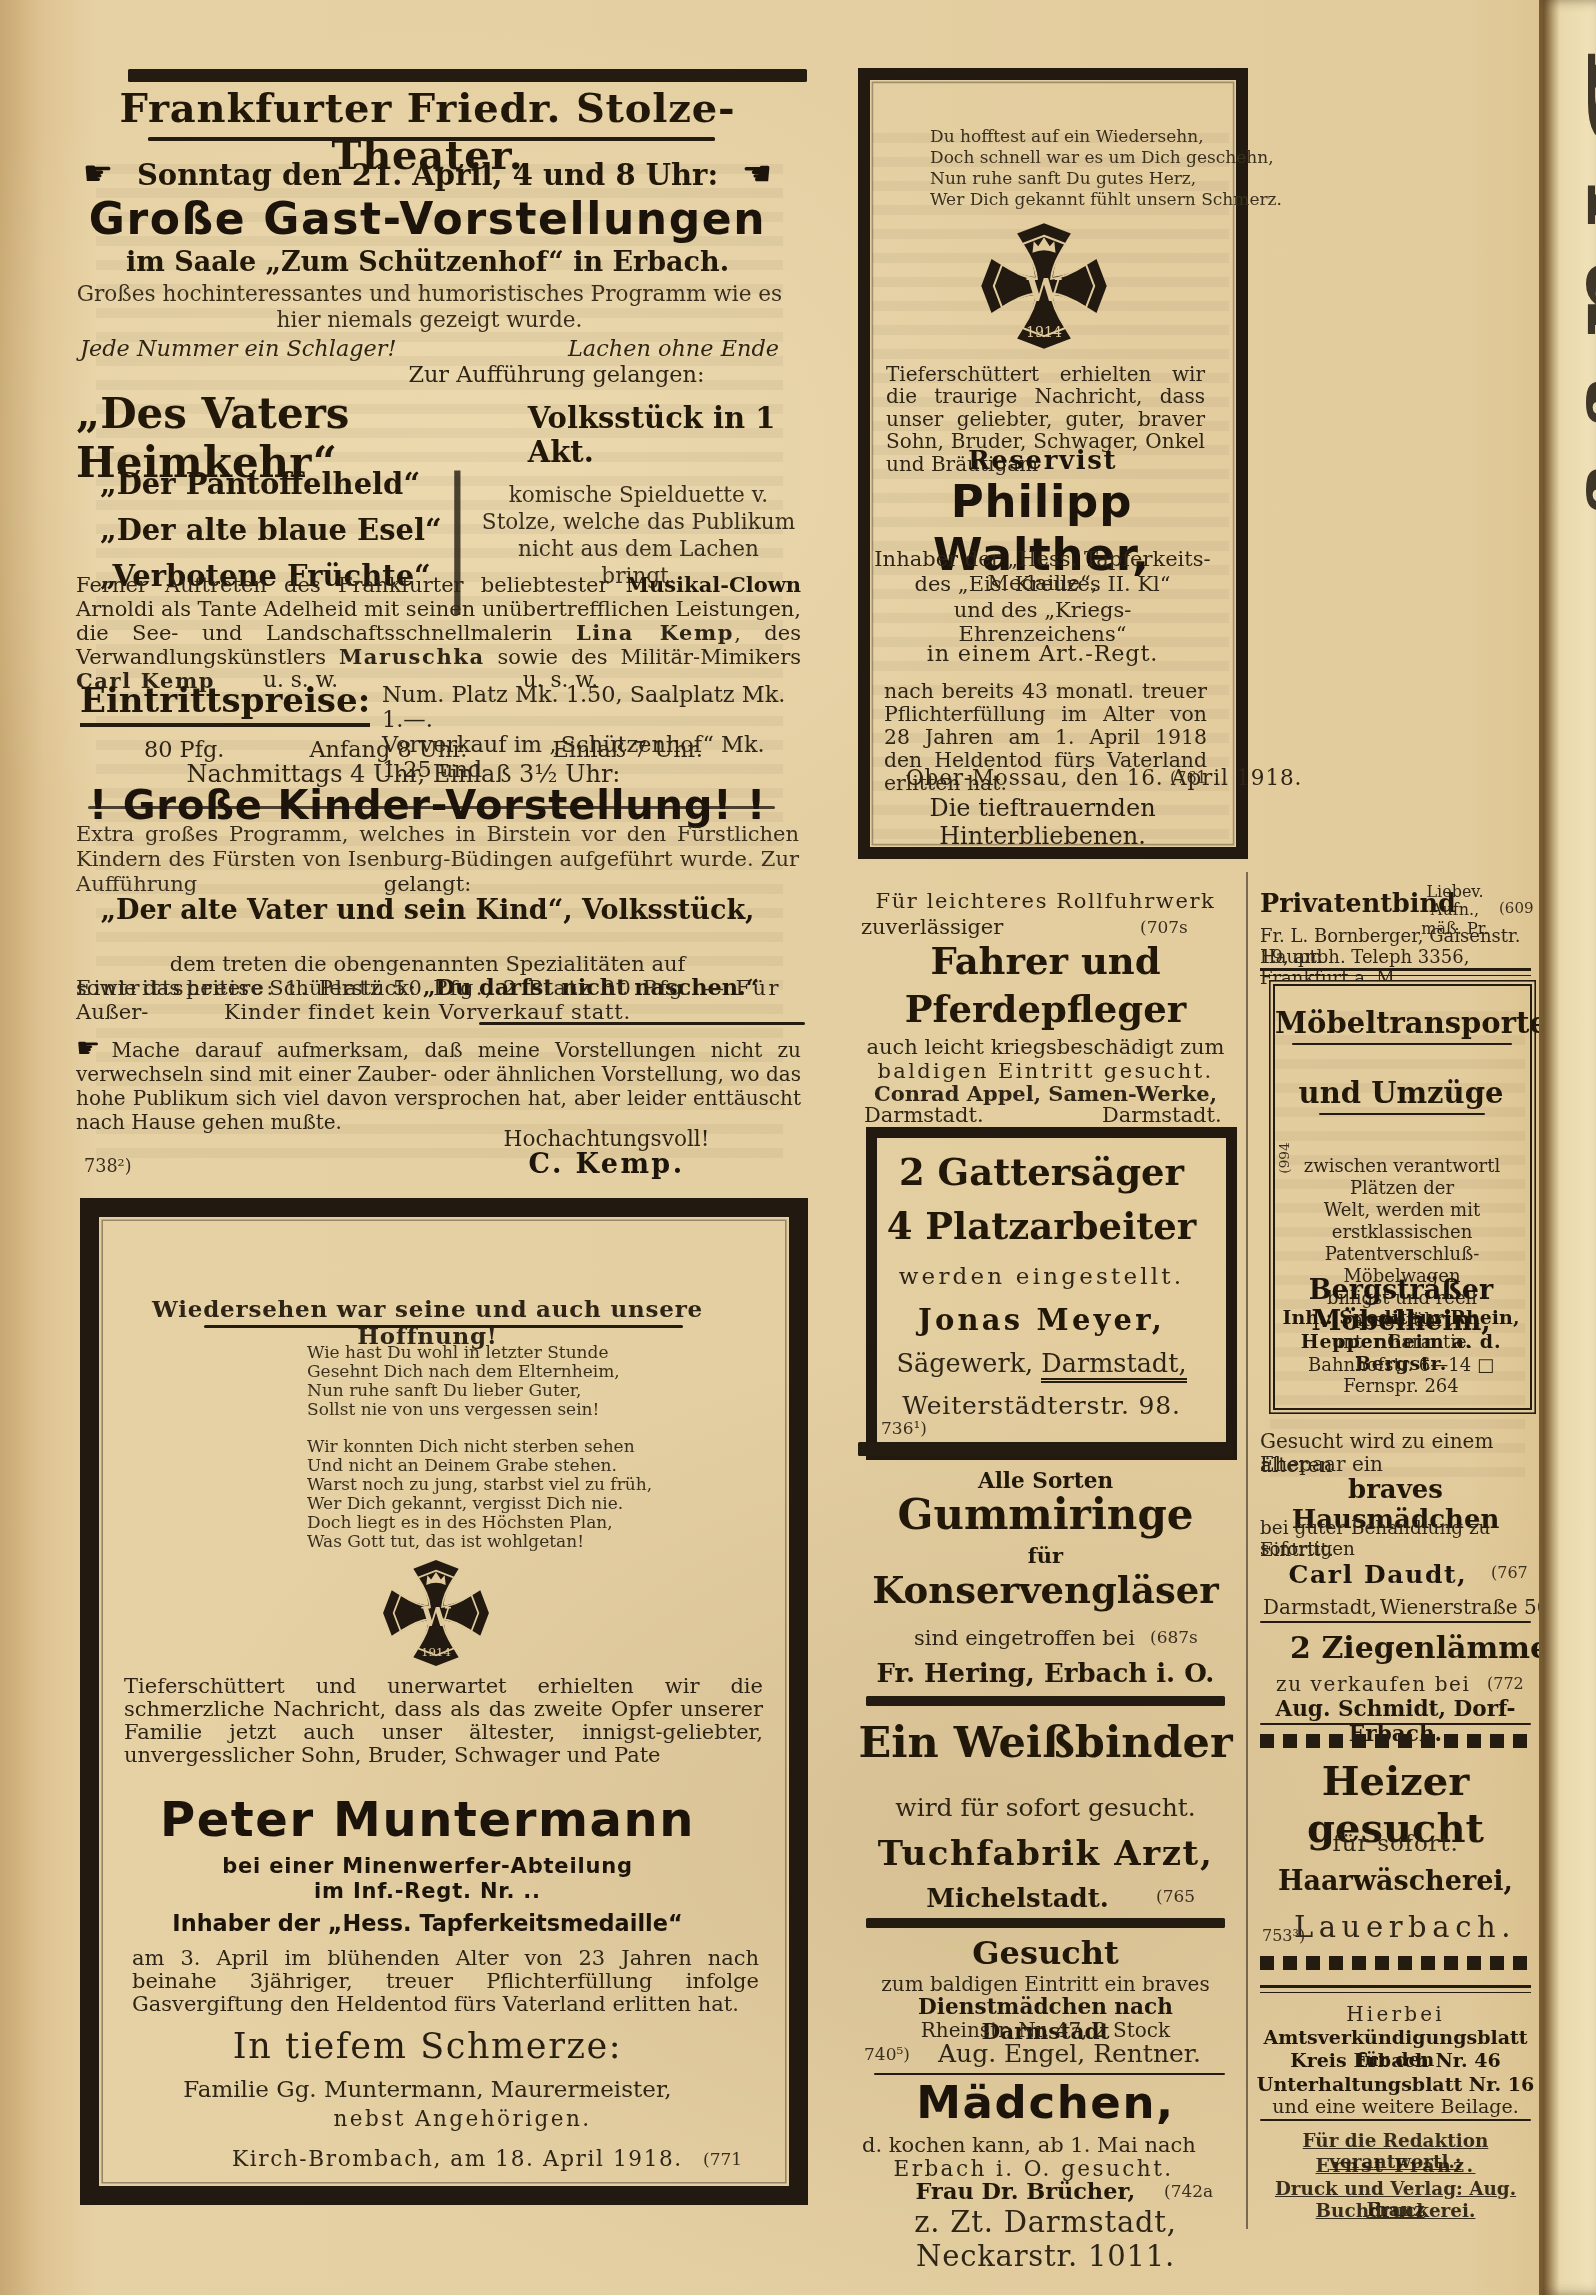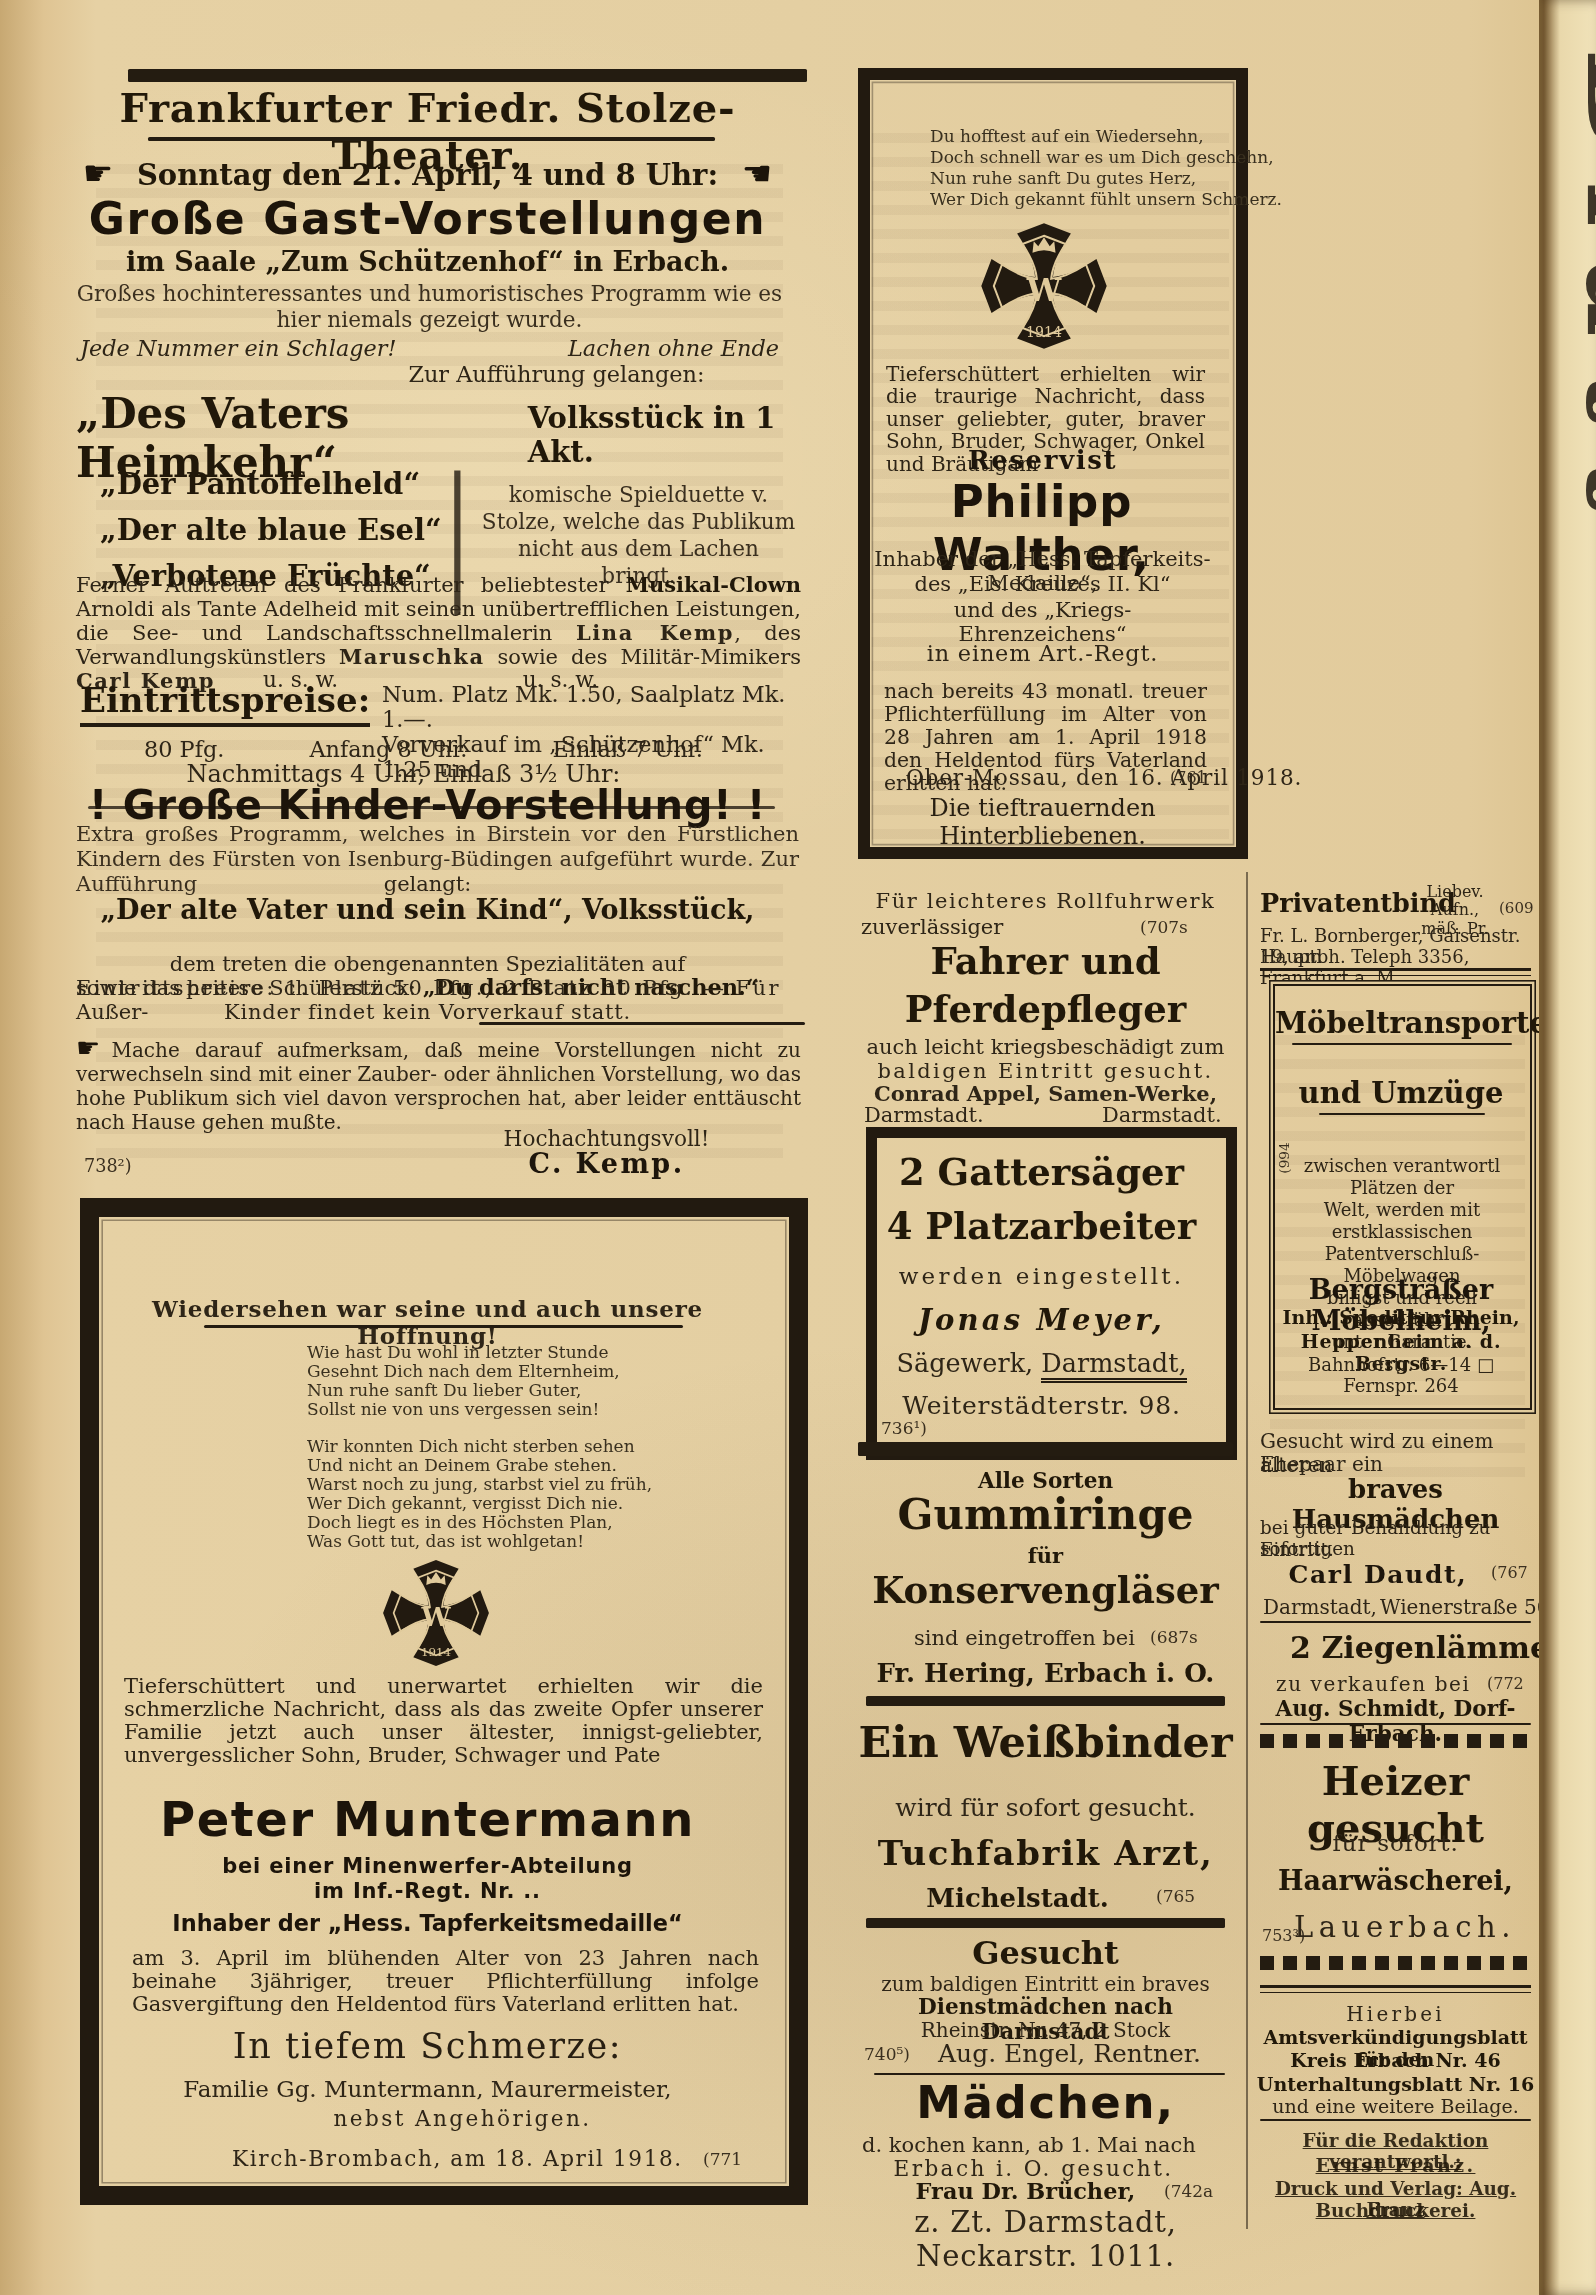--- a/index.html
+++ b/index.html
@@ -199,21 +199,21 @@
   <div class="abs c" style="left:858px;top:1035px;width:375px;font-size:21px;">auch leicht kriegsbeschädigt zum</div>
   <div class="abs c" style="left:858px;top:1059px;width:375px;font-size:21px;letter-spacing:2.4px;">baldigen Eintritt gesucht.</div>
   <div class="abs c b" style="left:858px;top:1081px;width:375px;font-size:21px;">Conrad Appel, Samen-Werke,</div>
   <div class="abs" style="left:864px;top:1103px;font-size:21px;">Darmstadt.</div>
   <div class="abs" style="left:1102px;top:1103px;font-size:21px;">Darmstadt.</div>
 
   <div class="abs box-mid" style="left:866px;top:1127px;width:349px;height:311px;"></div>
   <div class="abs c frak" style="left:878px;top:1150px;width:327px;font-size:37px;">2 Gattersäger</div>
   <div class="abs c frak" style="left:878px;top:1204px;width:327px;font-size:37px;">4 Platzarbeiter</div>
   <div class="abs c" style="left:878px;top:1263px;width:327px;font-size:23px;letter-spacing:3.2px;">werden eingestellt.</div>
-  <div class="abs c frak" style="left:878px;top:1303px;width:327px;font-size:29px;letter-spacing:3.2px;font-style:italic;">Jonas Meyer,</div>
+  <div class="abs c frak" style="left:878px;top:1303px;width:327px;font-size:29px;letter-spacing:3.2px;">Jonas Meyer,</div>
   <div class="abs c" style="left:878px;top:1348px;width:327px;font-size:25.5px;">
     <span>Sägewerk, </span><span style="border-bottom:5.6px double #241c11;">Darmstadt,</span>
   </div>
   <div class="abs c" style="left:878px;top:1391px;width:327px;font-size:25px;letter-spacing:0.8px;">Weiterstädterstr. 98.</div>
   <div class="abs soft" style="left:881px;top:1418px;font-size:17px;">736¹)</div>
   <div class="abs rule" style="left:858px;top:1442px;width:375px;height:14.4px;"></div>
 
   <div class="abs c frak" style="left:858px;top:1468px;width:375px;font-size:21.6px;">Alle Sorten</div>
   <div class="abs c frak" style="left:858px;top:1490px;width:375px;font-size:42px;">Gummiringe</div>
   <div class="abs c frak" style="left:858px;top:1543px;width:375px;font-size:21px;">für</div>

